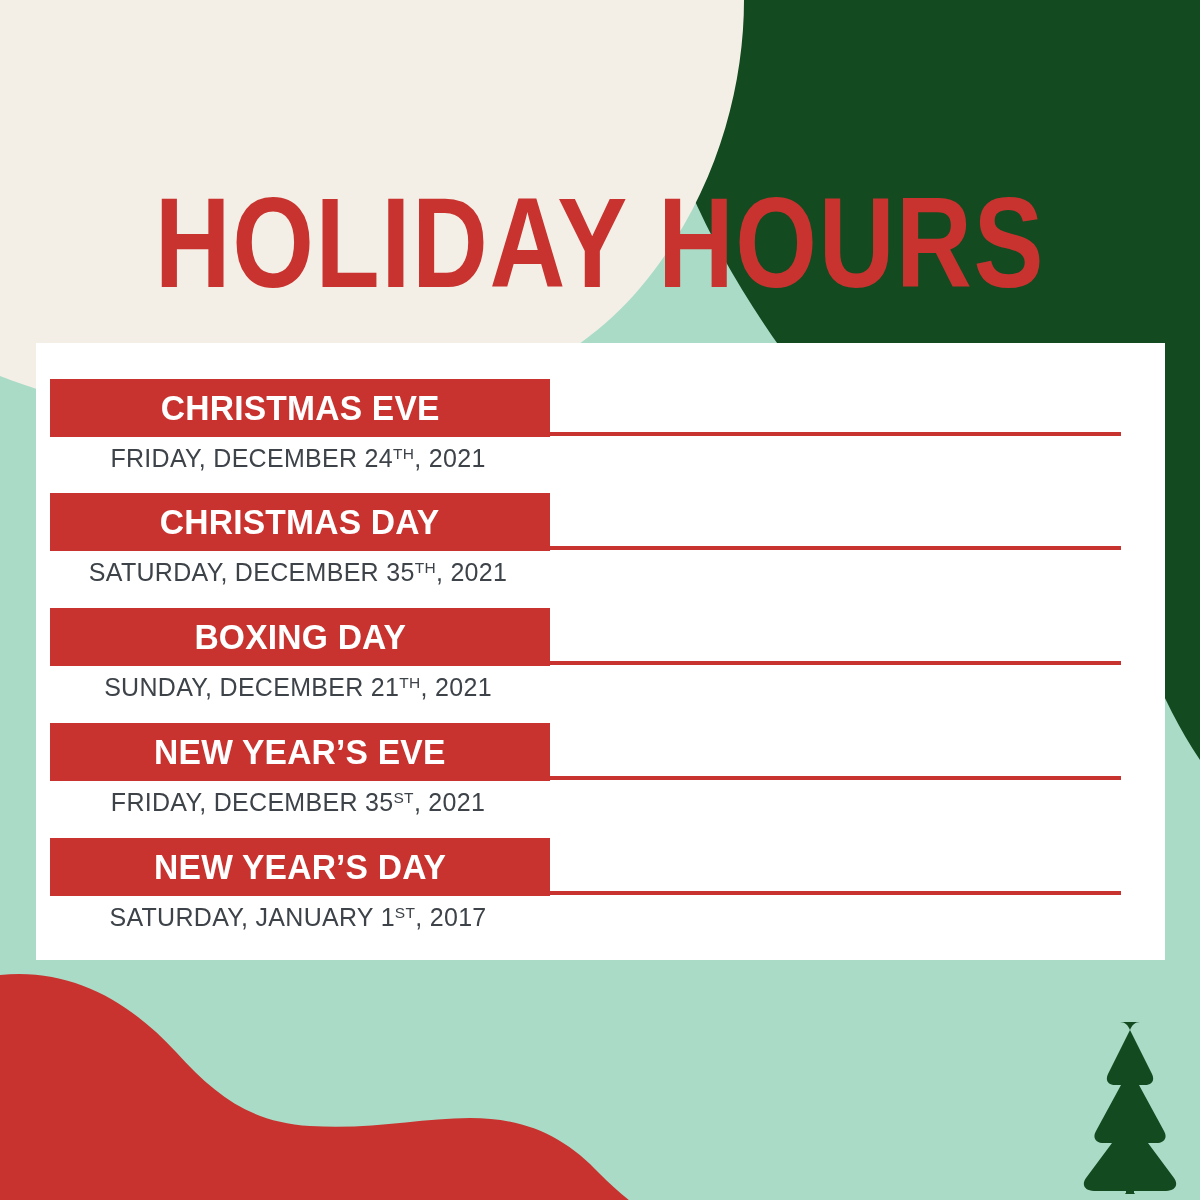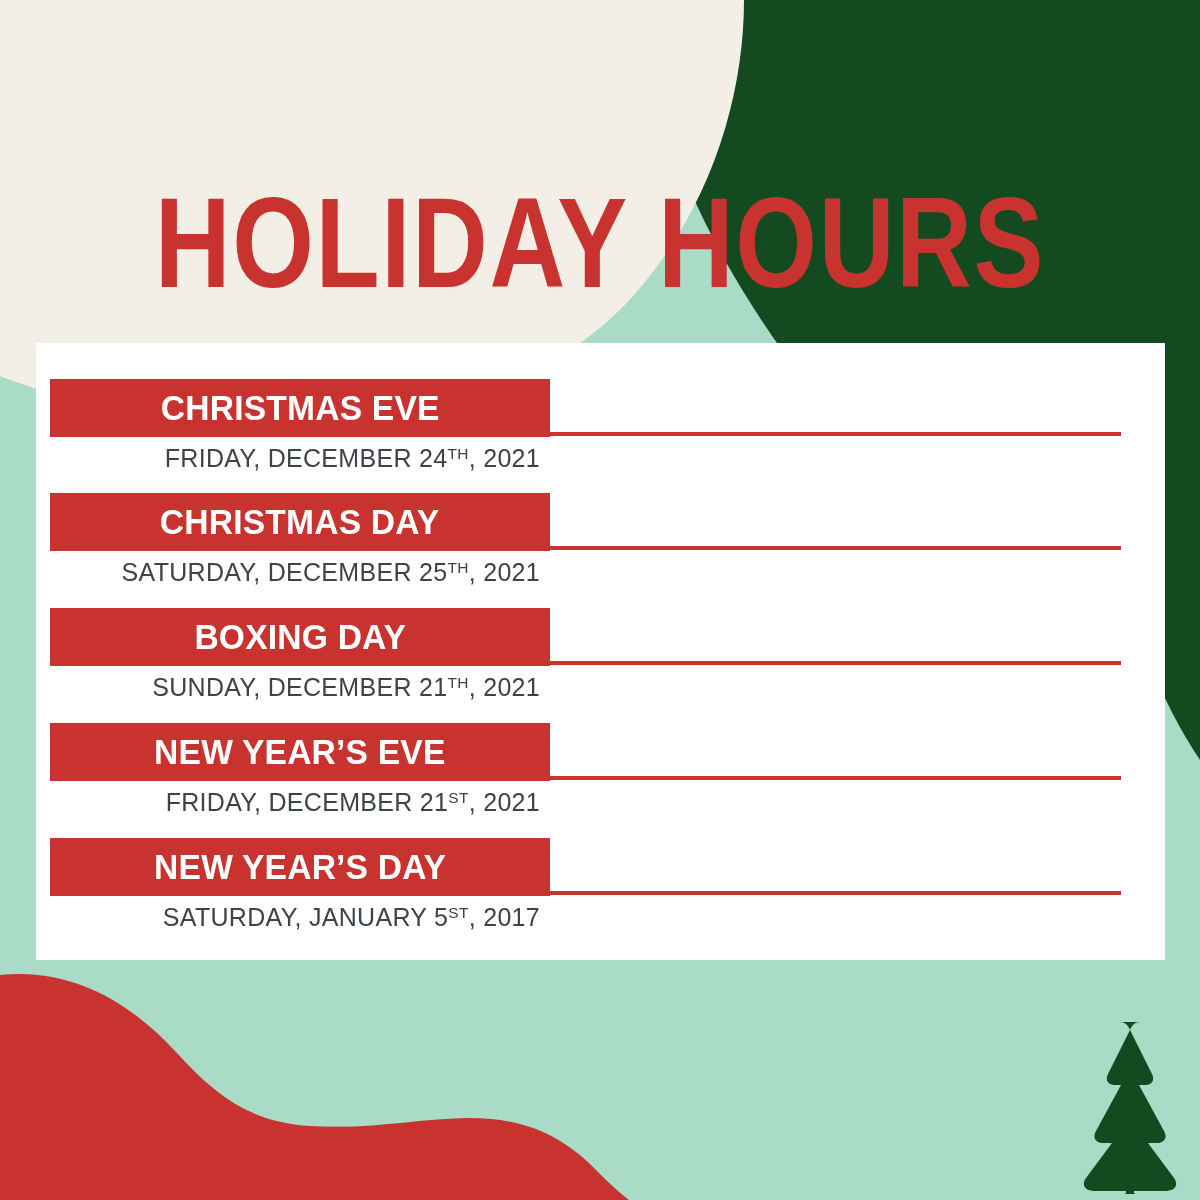--- a/index.html
+++ b/index.html
@@ -100,24 +100,24 @@
     position: absolute;
     left: 514px;
     top: 53px;
     width: 571px;
     height: 4px;
     background: #C8332F;
   }
 
   .date {
     position: absolute;
-    left: 4px;
+    left: 12px;
     top: 60px;
     width: 500px;
-    text-align: right;
+    text-align: center;
     color: #3D4349;
     font-family: "Liberation Sans", sans-serif;
     font-weight: 400;
     font-size: 25px;
     line-height: 38px;
     letter-spacing: 0.3px;
     white-space: nowrap;
   }
   .date sup {
     font-size: 0.62em;
@@ -174,45 +174,45 @@
         </div>
         <div class="rule"></div>
         <div class="date"><span>FRIDAY, DECEMBER 24</span><sup>TH</sup><span>, 2021</span></div>
       </div>
 
       <div class="row row-1">
         <div class="banner">
           <span class="banner-label">CHRISTMAS DAY</span>
         </div>
         <div class="rule"></div>
-        <div class="date"><span>SATURDAY, DECEMBER 25</span><sup>TH</sup><span>, 2021</span></div>
+        <div class="date"><span>SATURDAY, DECEMBER 35</span><sup>TH</sup><span>, 2021</span></div>
       </div>
 
       <div class="row row-2">
         <div class="banner">
           <span class="banner-label">BOXING DAY</span>
         </div>
         <div class="rule"></div>
         <div class="date"><span>SUNDAY, DECEMBER 21</span><sup>TH</sup><span>, 2021</span></div>
       </div>
 
       <div class="row row-3">
         <div class="banner">
           <span class="banner-label">NEW YEAR’S EVE</span>
         </div>
         <div class="rule"></div>
-        <div class="date"><span>FRIDAY, DECEMBER 21</span><sup>ST</sup><span>, 2021</span></div>
+        <div class="date"><span>FRIDAY, DECEMBER 35</span><sup>ST</sup><span>, 2021</span></div>
       </div>
 
       <div class="row row-4">
         <div class="banner">
           <span class="banner-label">NEW YEAR’S DAY</span>
         </div>
         <div class="rule"></div>
-        <div class="date"><span>SATURDAY, JANUARY 5</span><sup>ST</sup><span>, 2017</span></div>
+        <div class="date"><span>SATURDAY, JANUARY 1</span><sup>ST</sup><span>, 2017</span></div>
       </div>
 
     </div>
   </div>
 
   <svg class="tree" viewBox="0 0 120 176">
     <g fill="#144A20">
       <path d="M60 4
                c 5 0 8 3 10 8
                l 22 44 c 3 6 0 11 -7 11

